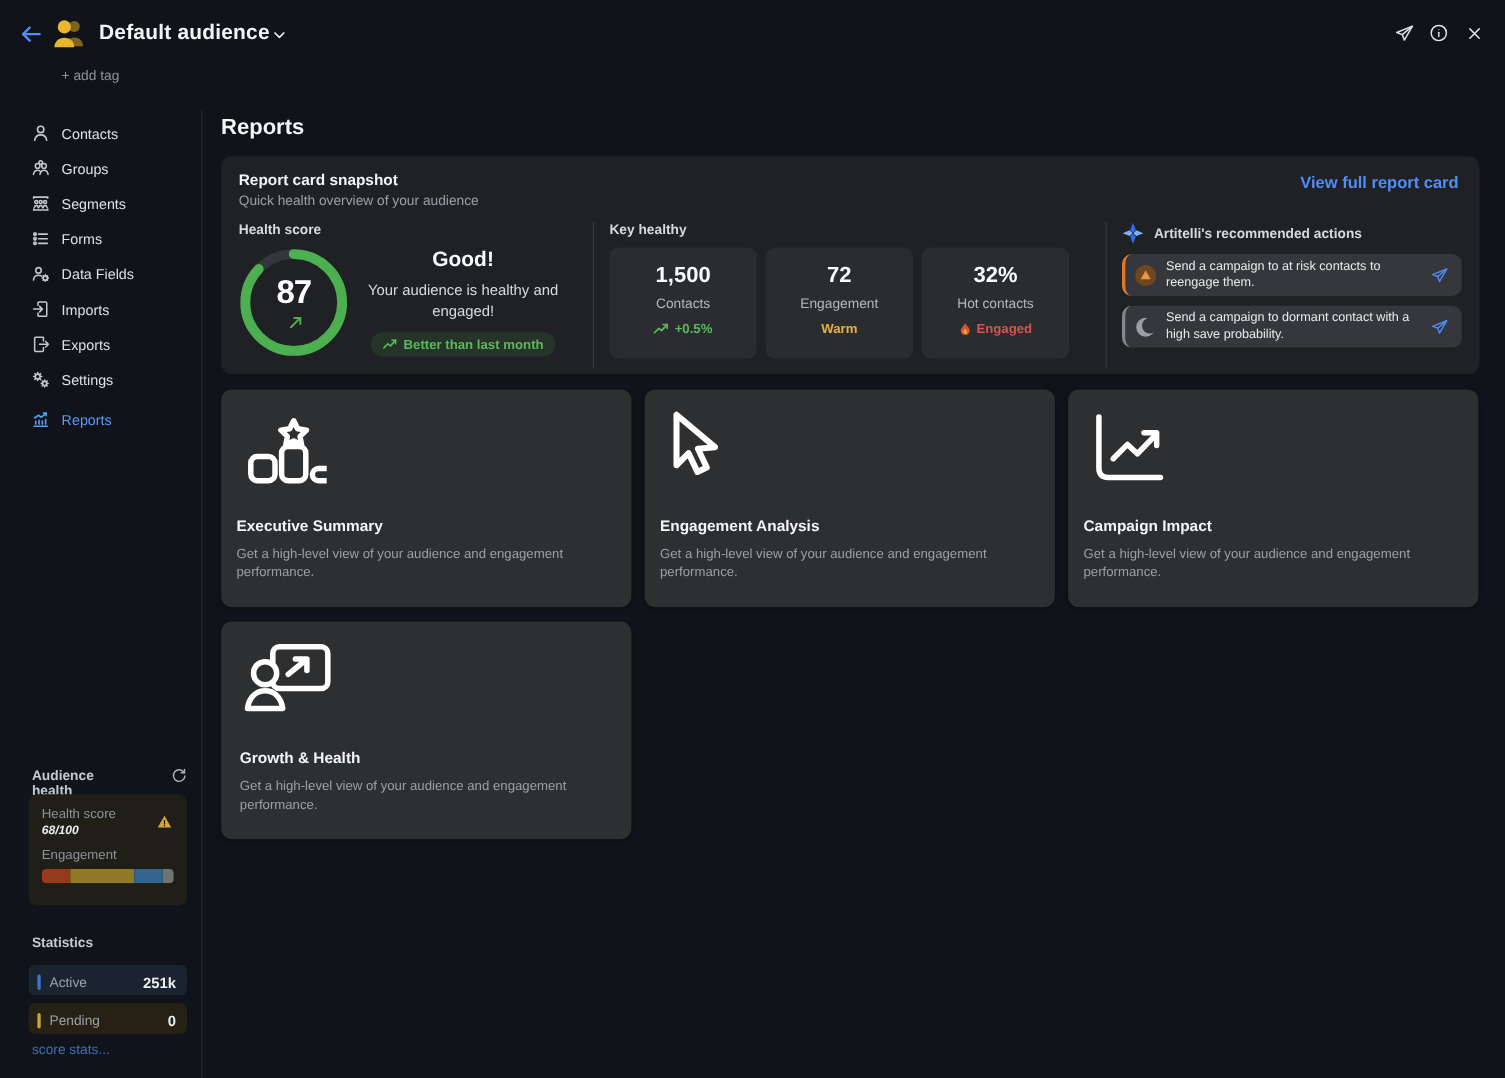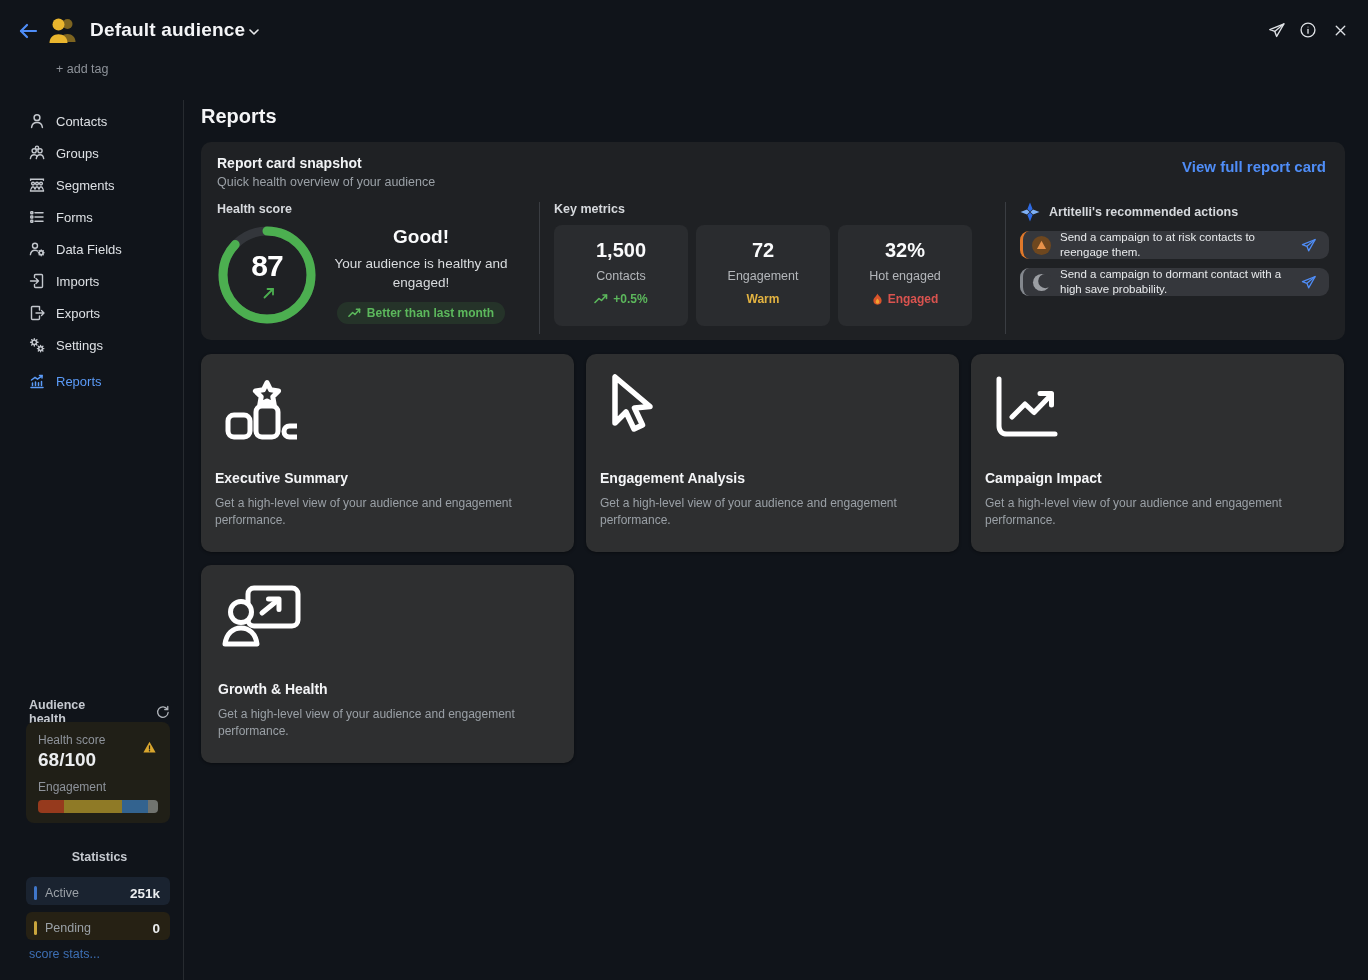--- a/index.html
+++ b/index.html
@@ -24,26 +24,26 @@
 
   
   .sidebar-divider { position:absolute; left:183px; top:100px; width:1px; height:880px; background:#272b30; }
   .nav { position:absolute; left:0; top:105px; width:183px; }
   .nav-item { height:32px; display:flex; align-items:center; padding-left:28px; gap:10px; cursor:pointer; color:#dde0e4; font-size:13px; }
   .nav-item svg { color:#c3c7cd; flex:none; }
   .nav-item.active { color:#5b9bf8; margin-top:4px; }
   .nav-item.active svg { color:#5b9bf8; }
 
   
-  .widget-header { position:absolute; left:29px; width:141px; display:flex; justify-content:space-between; align-items:center;gap:48px; }
+  .widget-header { position:absolute; left:29px; width:141px; display:flex; justify-content:space-between; align-items:flex-start;gap:48px; }
   .widget-title { font-size:12.5px; font-weight:bold; color:#c6cad0; }
   .refresh-btn { width:15px; height:15px; cursor:pointer; color:#aeb2b8; }
   .ah-card { position:absolute; left:26px; top:722px; width:144px; height:101px; background:#201f17; border-radius:8px; padding:11px 12px; }
   .ah-label { font-size:12px; color:#8e939b; }
-  .ah-score { font-size:19px; font-weight:bold; color:#eceef0; margin-top:2px; }
+  .ah-score { font-size:11px; font-weight:bold; color:#eceef0; margin-top:2px;font-style:italic; }
   .ah-warning { position:absolute; right:13px; top:18px; width:15px; height:15px; }
   .eng-bar { margin-top:6px; height:13px; width:120px; border-radius:4px; overflow:hidden; display:flex; }
   .eng-bar div { height:100%; }
   .stat-row { position:absolute; left:26px; width:144px; height:28px; border-radius:6px; display:flex; align-items:center; padding:4px 10px 0 8px; cursor:pointer; }
   .stat-marker { width:3px; height:14px; border-radius:2px; margin-right:8px; }
   .stat-label { font-size:12.5px; color:#9aa0a6; flex:1; }
   .stat-value { font-size:13.5px; font-weight:bold; color:#eceef0; }
   .more-stats { position:absolute; left:29px; top:947px; font-size:12.5px; color:#3d6fb4; cursor:pointer; }
 
   
@@ -72,21 +72,21 @@
   .metric-card { width:134px; height:101px; background:#2a2c2f; border-radius:8px; text-align:center; padding-top:14px; }
   .metric-value { font-size:20px; font-weight:bold; color:#fafbfc; }
   .metric-label { font-size:12.5px; color:#b4b7bb; margin-top:7px; }
   .metric-delta { margin-top:9px; font-size:12px; font-weight:bold; display:flex; align-items:center; justify-content:center; gap:5px; }
   .delta-positive { color:#5cb85c; }
   .delta-warm { color:#e3b341; }
   .delta-hot { color:#d9534f; }
 
   .actions-section { flex:1; }
   .actions-header { display:flex; align-items:center; gap:9px; }
-  .action-item { margin-top:9px; height:28px; background:#35373c; border-radius:9px; display:flex; align-items:center; padding:0 12px 0 9px; gap:9px; cursor:pointer; }
+  .action-item { margin-top:9px; height:38px; background:#35373c; border-radius:9px; display:flex; align-items:center; padding:0 12px 0 9px; gap:9px; cursor:pointer; }
   .action-item.at-risk { border-left:3px solid #e0782a; }
   .action-item.dormant { border-left:3px solid #83878d; }
   .action-badge { width:19px; height:19px; border-radius:50%; flex:none; display:flex; align-items:center; justify-content:center; }
   .action-badge.at-risk { background:#6e471f; }
   .action-text { flex:1; font-size:11.5px; line-height:1.3; color:#e8eaec; }
   .action-send { width:17px; height:17px; flex:none; cursor:pointer; }
 
   
   .grid { position:absolute; left:201px; top:354px; width:1144px; }
   .report-card { position:absolute; width:373px; height:198px; background:#2e2f30; border-radius:10px; padding:14px; cursor:pointer; box-shadow:0 1px 3px rgba(0,0,0,.4); }
@@ -312,21 +312,21 @@
               </svg>
             <span>Better than last month</span>
           </div>
         </div>
       </div>
     </div>
 
     <div class="vdivider"></div>
 
     <div class="metrics-section">
-      <div class="section-label">Key metrics</div>
+      <div class="section-label">Key healthy</div>
       <div class="metric-cards">
         <div class="metric-card">
           <div class="metric-value">1,500</div>
           <div class="metric-label">Contacts</div>
           <div class="metric-delta delta-positive">
             <svg width="14" height="10" viewBox="0 0 14 10" fill="none" stroke="#5cb85c" stroke-width="1.6" stroke-linecap="round" stroke-linejoin="round">
                 <path d="M1 8.5l4-4 2.5 2L12.5 1"></path>
                 <path d="M9 1h3.5v3.5"></path>
               </svg>
             <span>+0.5%</span>
@@ -334,21 +334,21 @@
         </div>
         <div class="metric-card">
           <div class="metric-value">72</div>
           <div class="metric-label">Engagement</div>
           <div class="metric-delta delta-warm">
             <span>Warm</span>
           </div>
         </div>
         <div class="metric-card">
           <div class="metric-value">32%</div>
-          <div class="metric-label">Hot engaged</div>
+          <div class="metric-label">Hot contacts</div>
           <div class="metric-delta delta-hot">
             <svg width="11" height="13" viewBox="0 0 12 14">
                 <path d="M6 0.5c1 2.8 4.5 4.3 4.5 7.6a4.5 4.5 0 0 1-9 0C1.5 5.6 4.6 4 6 0.5z" fill="#d9542b"></path>
                 <path d="M6 6c.7 1.4 2 2.1 2 3.6a2 2 0 0 1-4 0C4 8.1 5.3 7.4 6 6z" fill="#f0a32f"></path>
               </svg>
             <span>Engaged</span>
           </div>
         </div>
       </div>
     </div>

